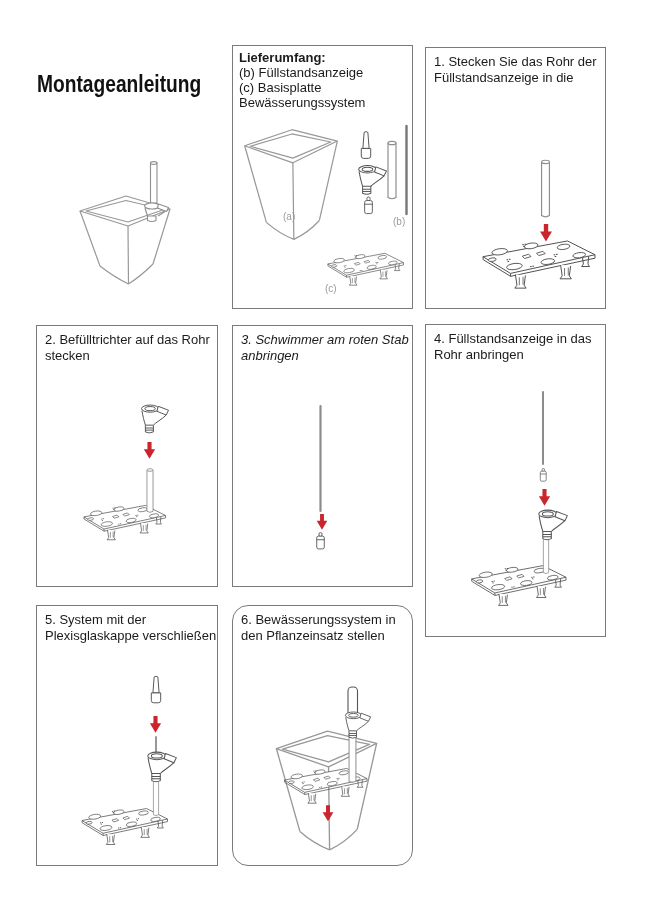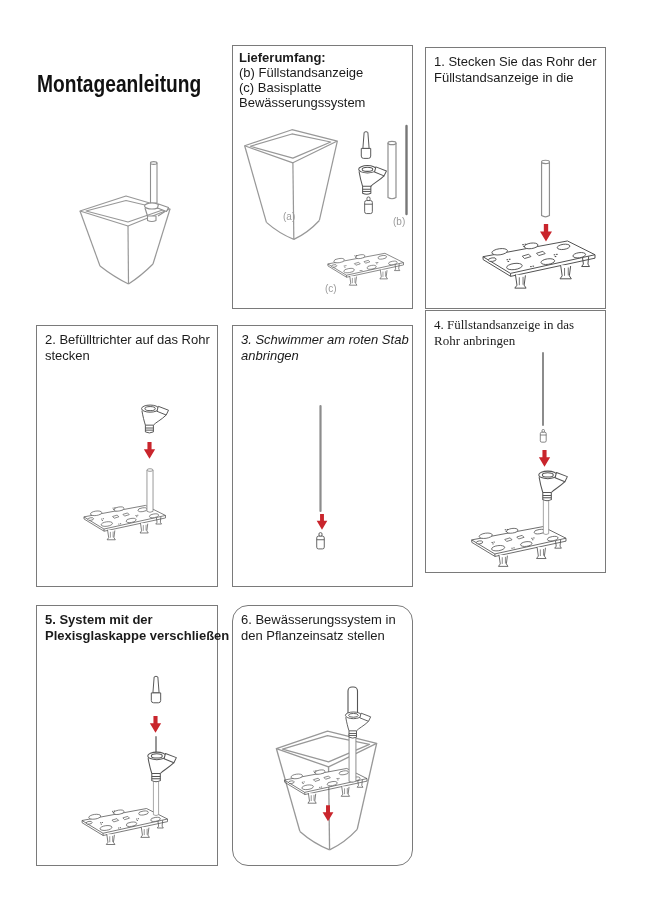--- a/index.html
+++ b/index.html
@@ -5,22 +5,22 @@
   html,body{margin:0;padding:0;background:#fff;}
   .page{position:relative;width:646px;height:906px;background:#ffffff;overflow:hidden;
         font-family:"Liberation Sans","DejaVu Sans",sans-serif;color:#1b1b1b;}
   .page-title{position:absolute;left:37px;top:70px;font-size:24px;font-weight:bold;
         letter-spacing:0;transform:scaleX(0.80);transform-origin:left top;white-space:nowrap;color:#111;}
   .panel{position:absolute;border:1px solid #7a7a7a;background:#fff;box-sizing:border-box;}
   .p-lief{left:232px;top:45px;width:181px;height:264px;}
   .p-s1{left:425px;top:47px;width:181px;height:262px;}
   .p-s2{left:36px;top:325px;width:182px;height:262px;}
   .p-s3{left:232px;top:325px;width:181px;height:262px;font-style:italic;}
-  .p-s4{left:425px;top:310px;width:181px;height:263px;font-family:Liberation Serif, serif;}
-  .p-s5{left:36px;top:605px;width:182px;height:261px;font-weight:bold;}
+  .p-s4{left:425px;top:324px;width:181px;height:313px;}
+  .p-s5{left:36px;top:605px;width:182px;height:261px;}
   .p-s6{left:232px;top:605px;width:181px;height:261px;border-radius:16px;}
   .txt{position:relative;z-index:2;padding:6px 8px 0;font-size:13px;line-height:16px;}
   .p-lief .txt{padding:4px 6px 0;line-height:15px;}
   .ln{white-space:nowrap;}
   .b{font-weight:bold;}
   .art{position:absolute;left:0;top:0;width:100%;height:100%;z-index:1;}
   .overview-art{position:absolute;left:73px;top:156px;width:106px;height:140px;}
   .part-label{position:absolute;z-index:3;font-size:10px;color:#9b9b9b;}
   .lbl-a{left:50px;top:165px;}
   .lbl-b{left:160px;top:170px;}

